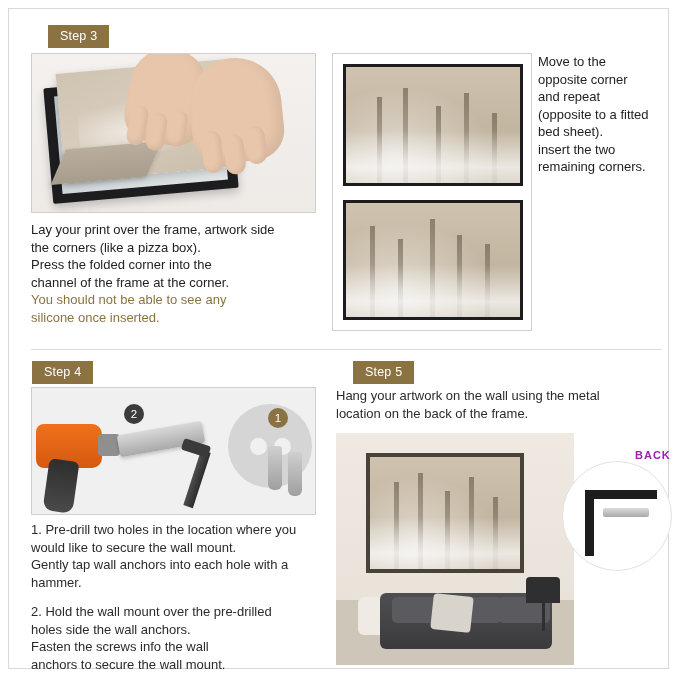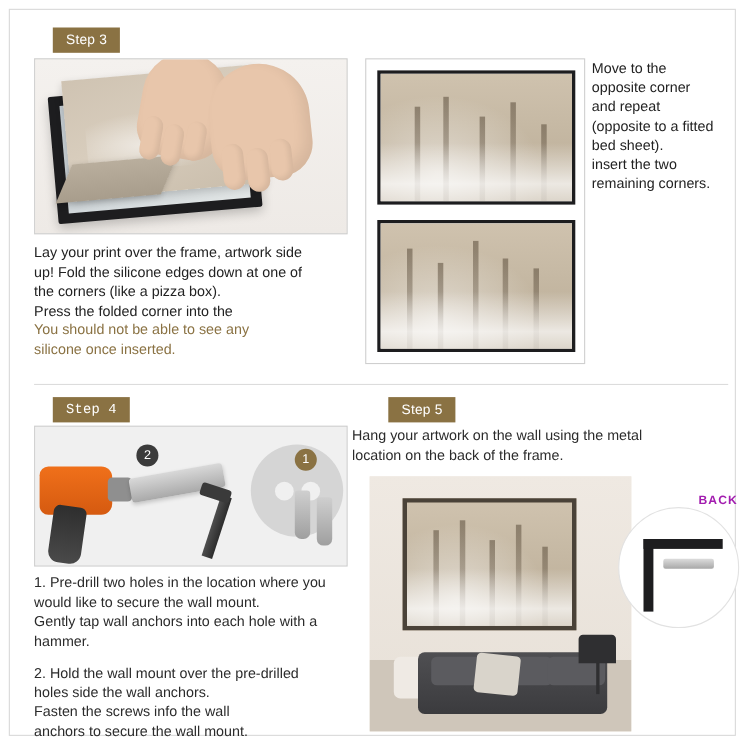--- a/index.html
+++ b/index.html
@@ -65,37 +65,37 @@
     font-size: 13px; line-height: 17.5px; color: #222;
   }
 
   .divider {
     position: absolute;
     left: 22px; top: 340px; width: 631px; height: 1px;
     background: #dcdcdc;
   }
 
   
-  #step4-badge { left: 22px; top: 352px; font-family: Liberation Mono, monospace; }
+  #step4-badge { left: 6px; top: 352px; }
   #step4-image {
     left: 22px; top: 378px; width: 285px; height: 128px;
     background: #efefef;
   }
   #step4-text {
     position: absolute;
     left: 22px; top: 512px; width: 290px;
     font-size: 13px; line-height: 17.5px;
   }
   #step4-text p { margin: 0 0 12px 0; }
 
   
   #step5-badge { left: 327px; top: 352px; }
   #step5-text {
     position: absolute;
-    left: 311px; top: 378px; width: 320px;
+    left: 327px; top: 378px; width: 320px;
     font-size: 13px; line-height: 17.5px;
   }
   #step5-image {
     left: 327px; top: 424px; width: 238px; height: 232px;
     background: #efe9e2;
     border: none;
   }
 
   
   .s3-bg { position: absolute; inset: 0; background: linear-gradient(180deg,#f4f1ee 0%, #eeeae6 100%); }
@@ -283,23 +283,23 @@
     </div>
     <div class="hand hand-r">
       <div class="finger" style="left:8px; top:70px; width:20px; height:42px;"></div>
       <div class="finger" style="left:30px; top:76px; width:20px; height:40px;"></div>
       <div class="finger" style="left:52px; top:70px; width:20px; height:38px;"></div>
     </div>
   </div>
 
   <div id="step3-text">
     <div>Lay your print over the frame, artwork side</div>
-    <div>up! Fold the silicone edges down at one of</div>
     <div>the corners (like a pizza box).</div>
     <div>Press the folded corner into the</div>
+    <div>channel of the frame at the corner.</div>
     <div class="muted">You should not be able to see any</div>
     <div class="muted">silicone once inserted.</div>
   </div>
 
   <div class="panel" id="step3-right-panel">
 
     <div style="position:absolute; left:10px; top:10px; width:180px; height:122px; border:3px solid #1d1d1f; box-sizing:border-box; overflow:hidden;">
       <div class="art">
         <div class="tree" style="left:18%; height:74%;"></div>
         <div class="tree" style="left:33%; height:82%;"></div>

